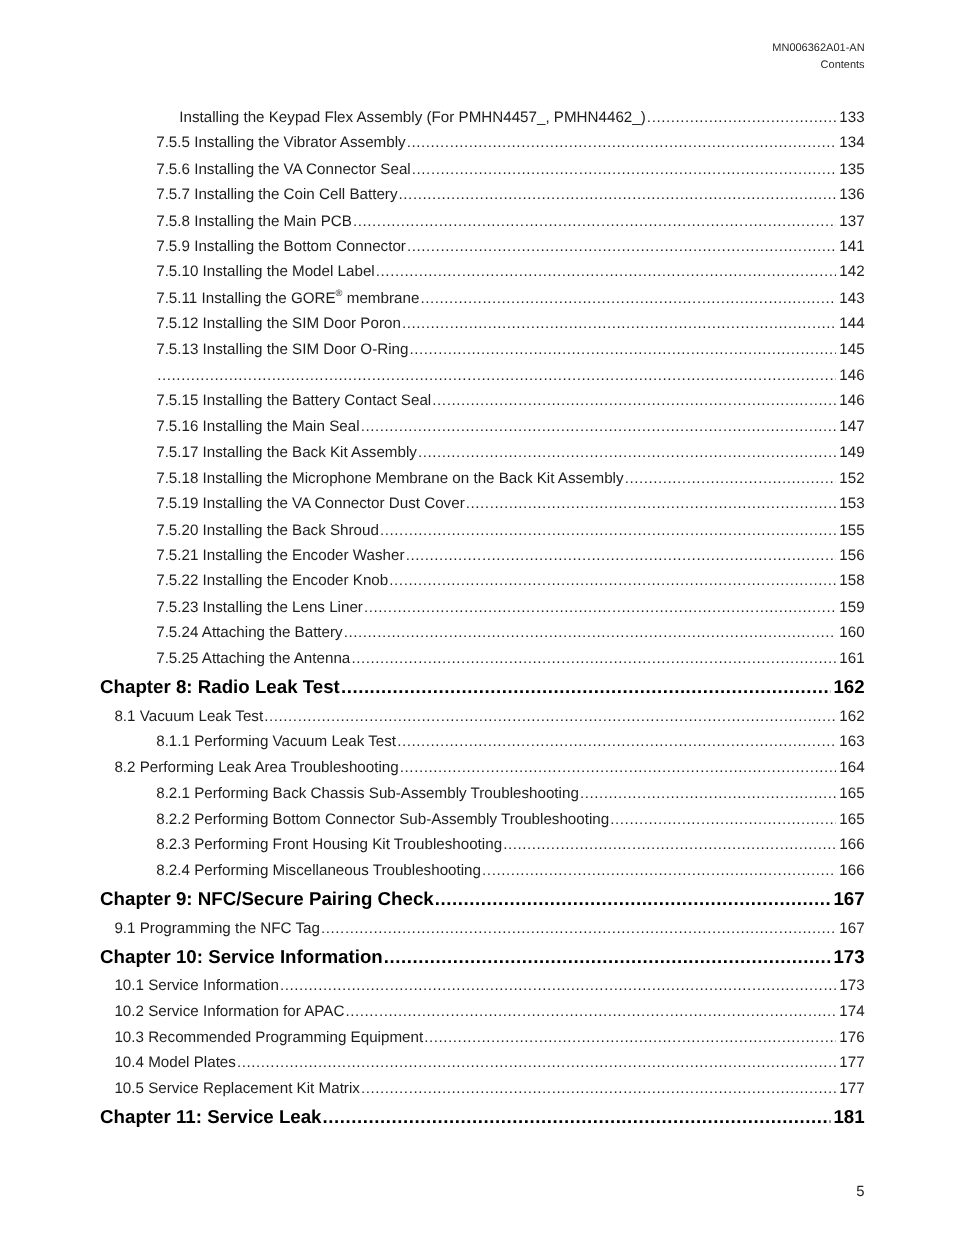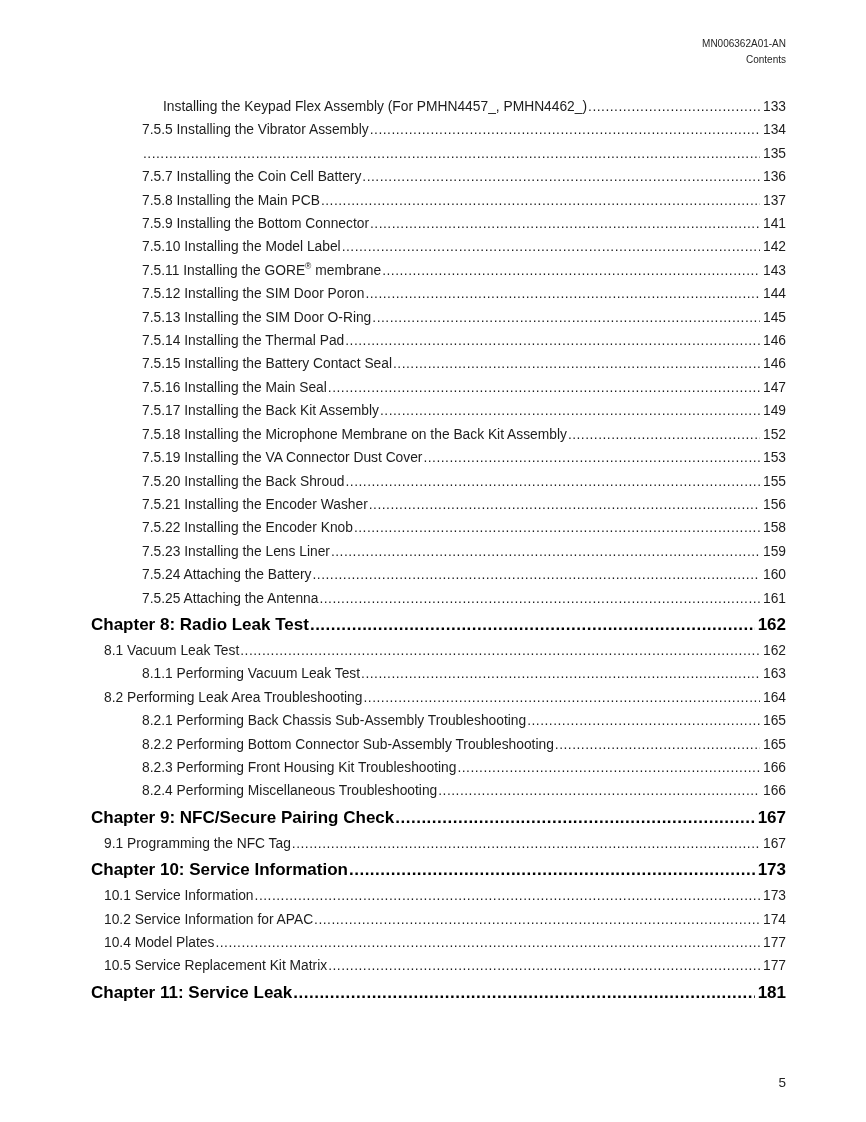--- a/index.html
+++ b/index.html
@@ -89,20 +89,21 @@
     <span class="toc-title">Installing the Keypad Flex Assembly (For PMHN4457_, PMHN4462_)</span>
     <span class="toc-dots"></span>
     <span class="toc-page">133</span>
   </div>
     <div class="toc-row lvl-2">
     <span class="toc-title">7.5.5 Installing the Vibrator Assembly</span>
     <span class="toc-dots"></span>
     <span class="toc-page">134</span>
   </div>
     <div class="toc-row lvl-2">
+    <span class="toc-title">7.5.6 Installing the VA Connector Seal</span>
     <span class="toc-dots"></span>
     <span class="toc-page">135</span>
   </div>
     <div class="toc-row lvl-2">
     <span class="toc-title">7.5.7 Installing the Coin Cell Battery</span>
     <span class="toc-dots"></span>
     <span class="toc-page">136</span>
   </div>
     <div class="toc-row lvl-2">
     <span class="toc-title">7.5.8 Installing the Main PCB</span>
@@ -128,21 +129,20 @@
     <span class="toc-title">7.5.12 Installing the SIM Door Poron</span>
     <span class="toc-dots"></span>
     <span class="toc-page">144</span>
   </div>
     <div class="toc-row lvl-2">
     <span class="toc-title">7.5.13 Installing the SIM Door O-Ring</span>
     <span class="toc-dots"></span>
     <span class="toc-page">145</span>
   </div>
     <div class="toc-row lvl-2">
-    <span class="toc-title">7.5.14 Installing the Thermal Pad</span>
     <span class="toc-dots"></span>
     <span class="toc-page">146</span>
   </div>
     <div class="toc-row lvl-2">
     <span class="toc-title">7.5.15 Installing the Battery Contact Seal</span>
     <span class="toc-dots"></span>
     <span class="toc-page">146</span>
   </div>
     <div class="toc-row lvl-2">
     <span class="toc-title">7.5.16 Installing the Main Seal</span>
@@ -251,20 +251,25 @@
   </div>
     <div class="toc-row lvl-1">
     <span class="toc-title">10.1 Service Information</span>
     <span class="toc-dots"></span>
     <span class="toc-page">173</span>
   </div>
     <div class="toc-row lvl-1">
     <span class="toc-title">10.2 Service Information for APAC</span>
     <span class="toc-dots"></span>
     <span class="toc-page">174</span>
+  </div>
+    <div class="toc-row lvl-1">
+    <span class="toc-title">10.3 Recommended Programming Equipment</span>
+    <span class="toc-dots"></span>
+    <span class="toc-page">176</span>
   </div>
     <div class="toc-row lvl-1">
     <span class="toc-title">10.4 Model Plates</span>
     <span class="toc-dots"></span>
     <span class="toc-page">177</span>
   </div>
     <div class="toc-row lvl-1">
     <span class="toc-title">10.5 Service Replacement Kit Matrix</span>
     <span class="toc-dots"></span>
     <span class="toc-page">177</span>

